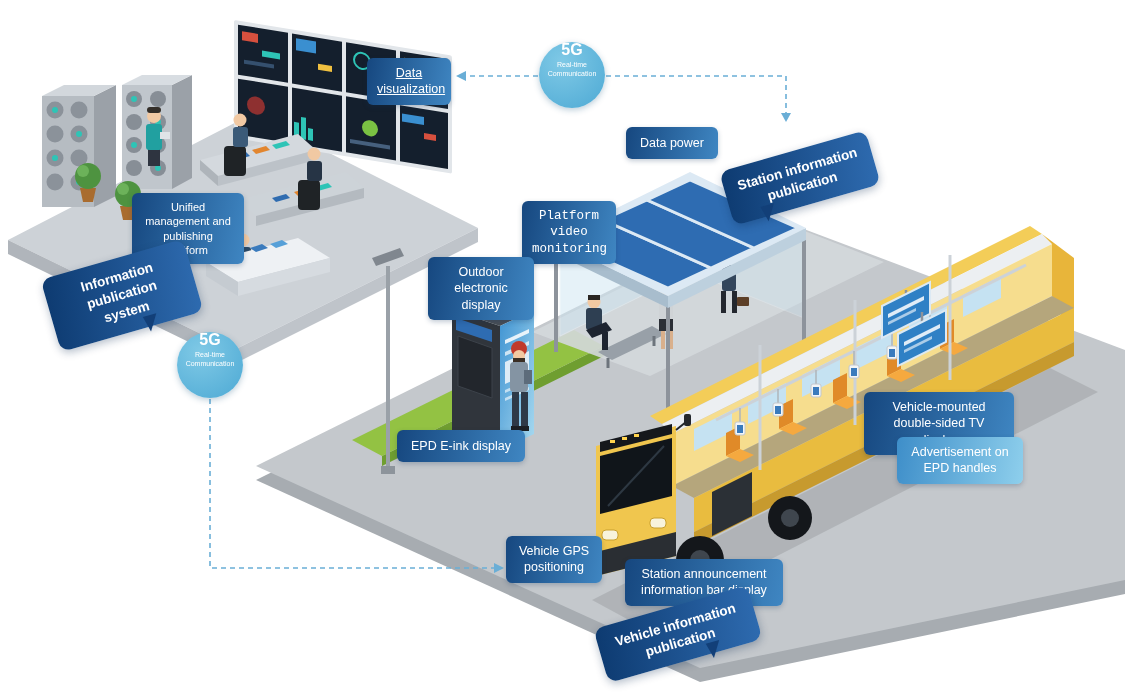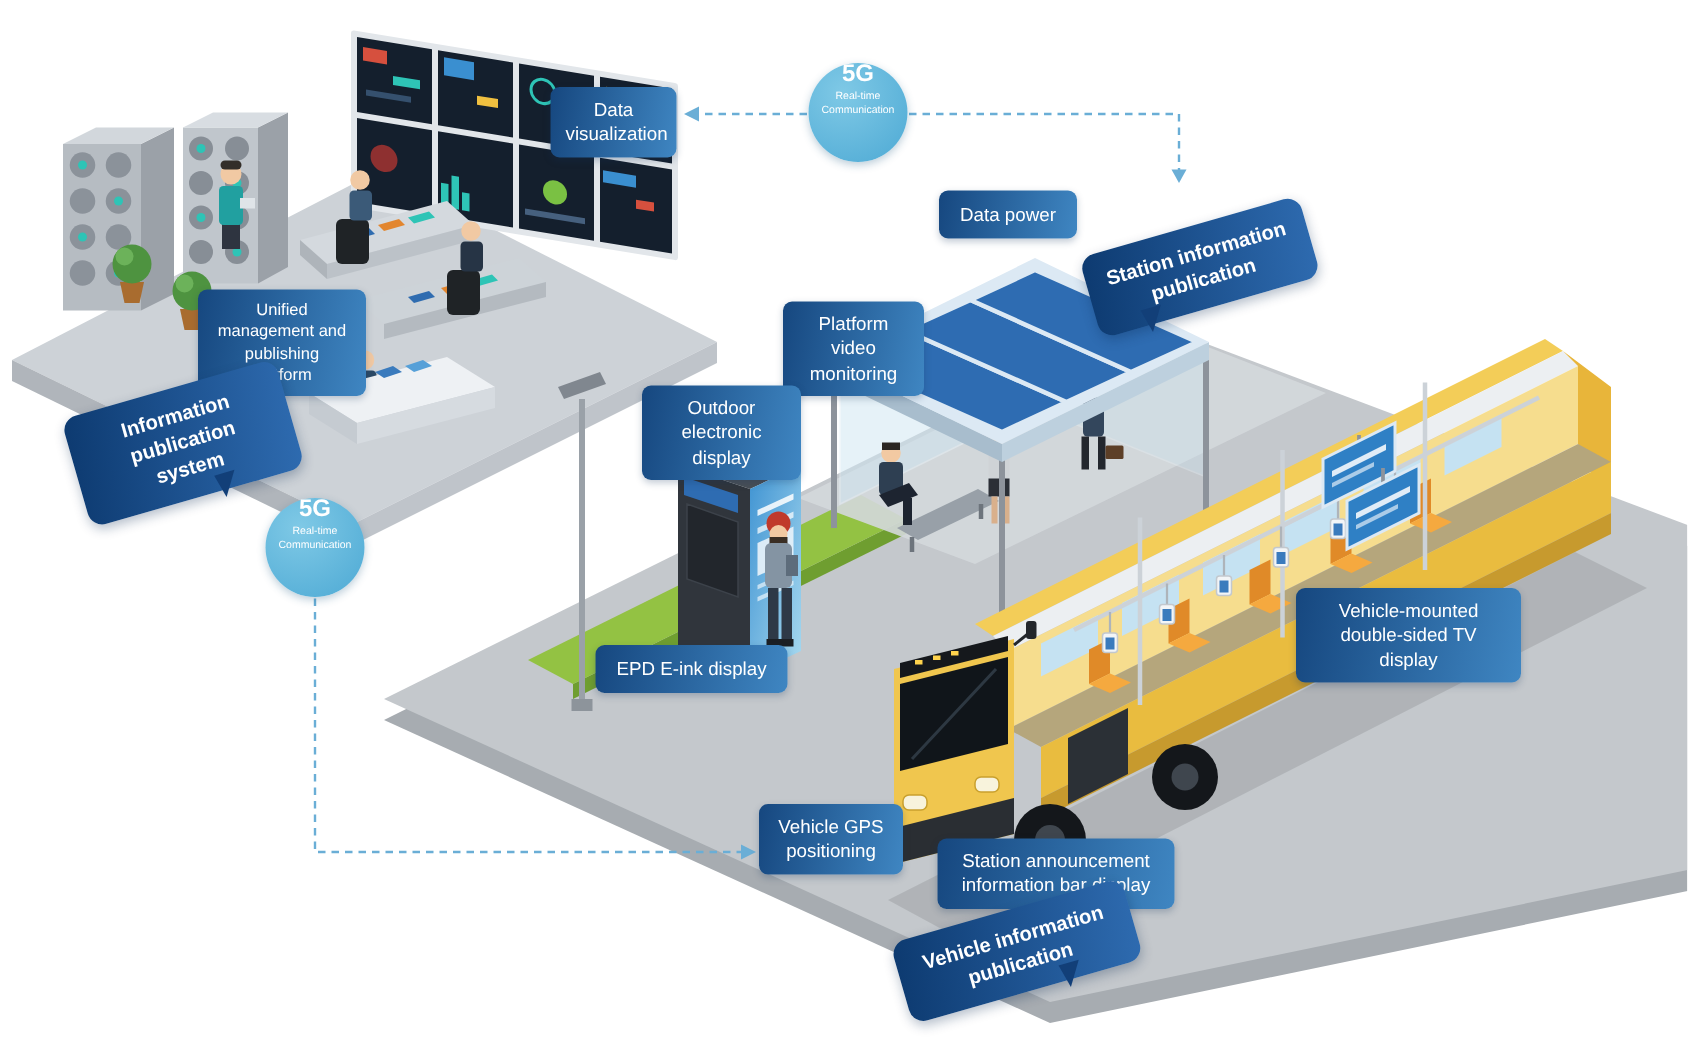--- a/index.html
+++ b/index.html
@@ -425,34 +425,35 @@
       <path d="M 210 399 V 568 H 496"></path>
     </g>
     <g fill="#6aaed6">
       <polygon points="456,76 466,71 466,81"></polygon>
       <polygon points="786,122 781,113 791,113"></polygon>
       <polygon points="504,568 494,563 494,573"></polygon>
     </g>
   </svg>
 
 
-  <div class="label" style="left:367px; top:58px; width:84px;">Data visualization</div>
+  <div class="label" style="left:367px; top:58px; width:84px;text-decoration:underline;">Data visualization</div>
 
   <div class="label label--nowrap" style="left:626px; top:127px;">Data power</div>
 
-  <div class="label" style="left:522px; top:201px; width:94px;">Platform video monitoring</div>
+  <div class="label" style="left:522px; top:201px; width:94px;font-family:Liberation Mono, monospace;">Platform video monitoring</div>
 
   <div class="label label--small" style="left:132px; top:193px; width:112px;">Unified management and publishing platform</div>
 
   <div class="label" style="left:428px; top:257px; width:106px;">Outdoor electronic display</div>
 
   <div class="label label--nowrap" style="left:397px; top:430px;">EPD E-ink display</div>
 
   <div class="label" style="left:864px; top:392px; width:150px;">Vehicle-mounted double-sided TV display</div>
 
+  <div class="label label--light" style="left:897px; top:437px; width:126px;">Advertisement on EPD handles</div>
 
   <div class="label" style="left:506px; top:536px; width:96px;">Vehicle GPS positioning</div>
 
   <div class="label" style="left:625px; top:559px; width:158px;">Station announcement information bar display</div>
 
   <div class="bubble bubble--t1" style="left:48px; top:258px; width:148px;">Information publication system</div>
 
   <div class="bubble bubble--t2" style="left:724px; top:150px; width:152px;">Station information publication</div>
 
   <div class="bubble bubble--t3" style="left:598px; top:606px; width:160px;">Vehicle information publication</div>

